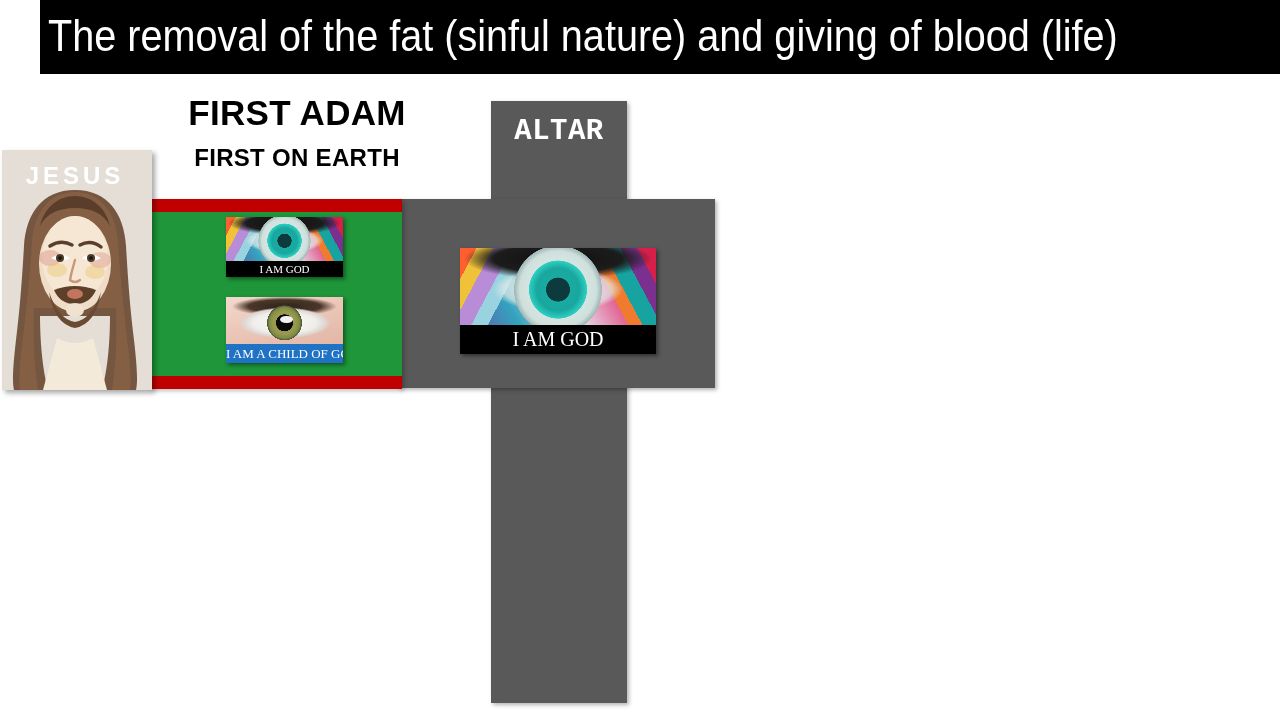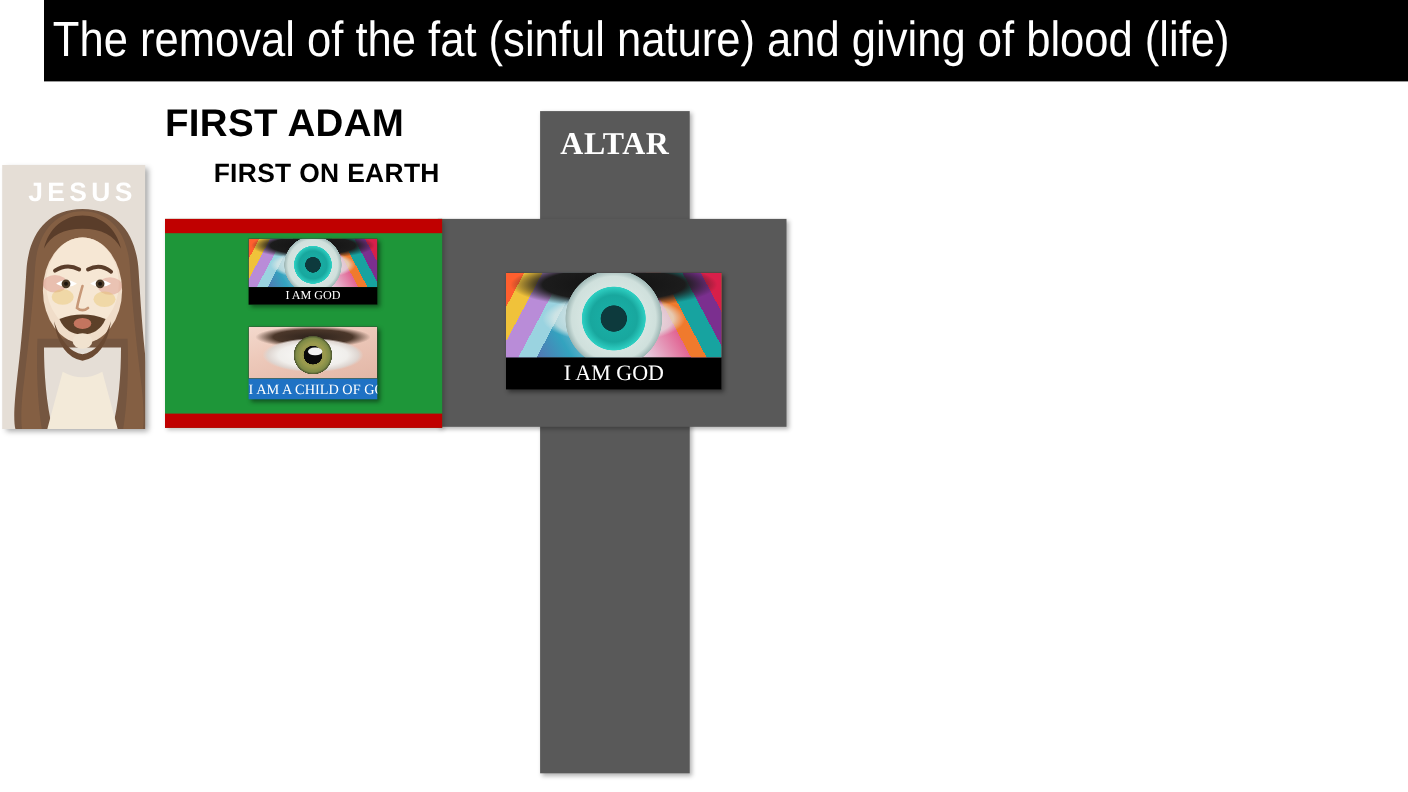--- a/index.html
+++ b/index.html
@@ -62,30 +62,31 @@
   }
   .altar-label {
     position: absolute;
     left: 491px;
     top: 115px;
     width: 136px;
     text-align: center;
     color: #ffffff;
     font-size: 29px;
     font-weight: bold;
-    font-family: Liberation Serif, serif;
+    font-family: Liberation Mono, monospace;
     letter-spacing: 0.5px;
   }
 
   
   .heading-first-adam {
     position: absolute;
     left: 150px;
     top: 93px;
     width: 294px;
+    text-align: center;
     color: #000000;
     font-size: 35px;
     font-weight: bold;
     font-family: "Liberation Sans Narrow", "Liberation Sans", sans-serif;
     letter-spacing: 0.3px;
   }
   .heading-life-on-earth {
     position: absolute;
     left: 150px;
     top: 144px;
@@ -215,21 +216,21 @@
     background: #ffffff;
     border-radius: 50%;
     opacity: 0.95;
   }
 
   
   .jesus-card {
     position: absolute;
     left: 2px;
     top: 150px;
-    width: 130px;
+    width: 150px;
     height: 240px;
     background: #E5DED6;
     box-shadow: 3px 3px 5px rgba(0,0,0,0.35);
     overflow: hidden;
   }
   .jesus-label {
     position: absolute;
     left: 0;
     top: 12px;
     width: 146px;

